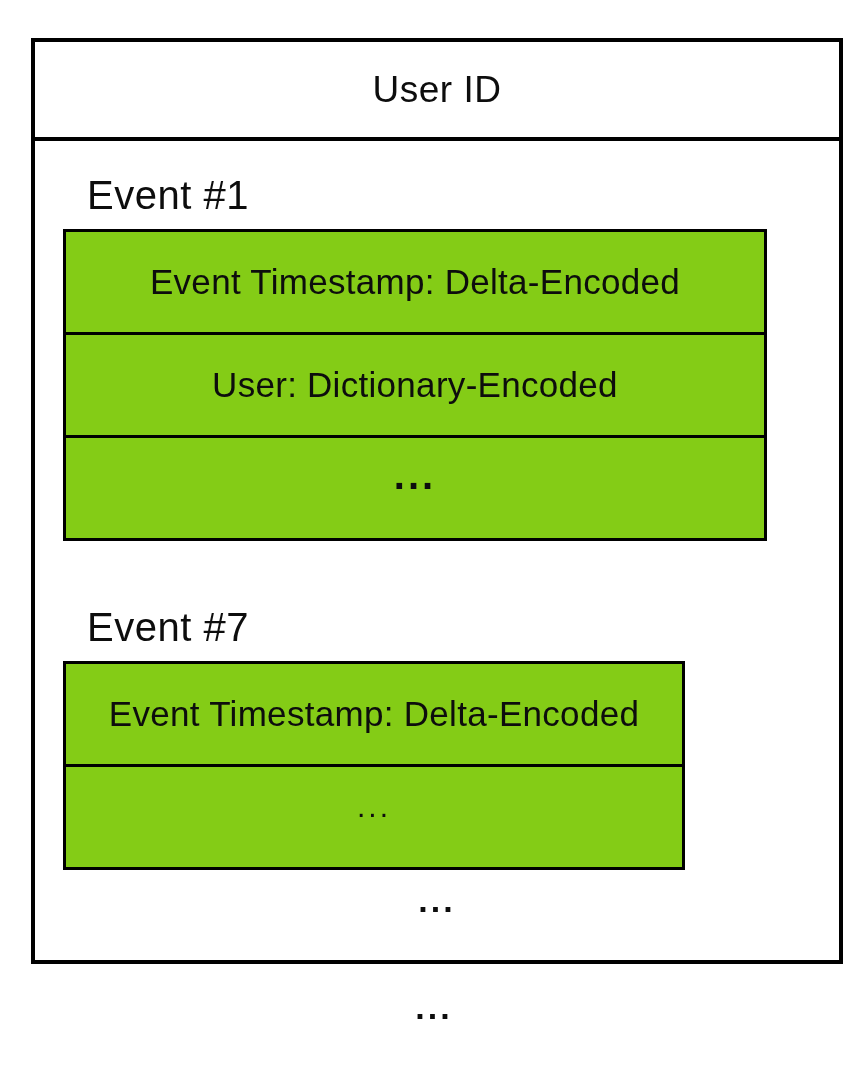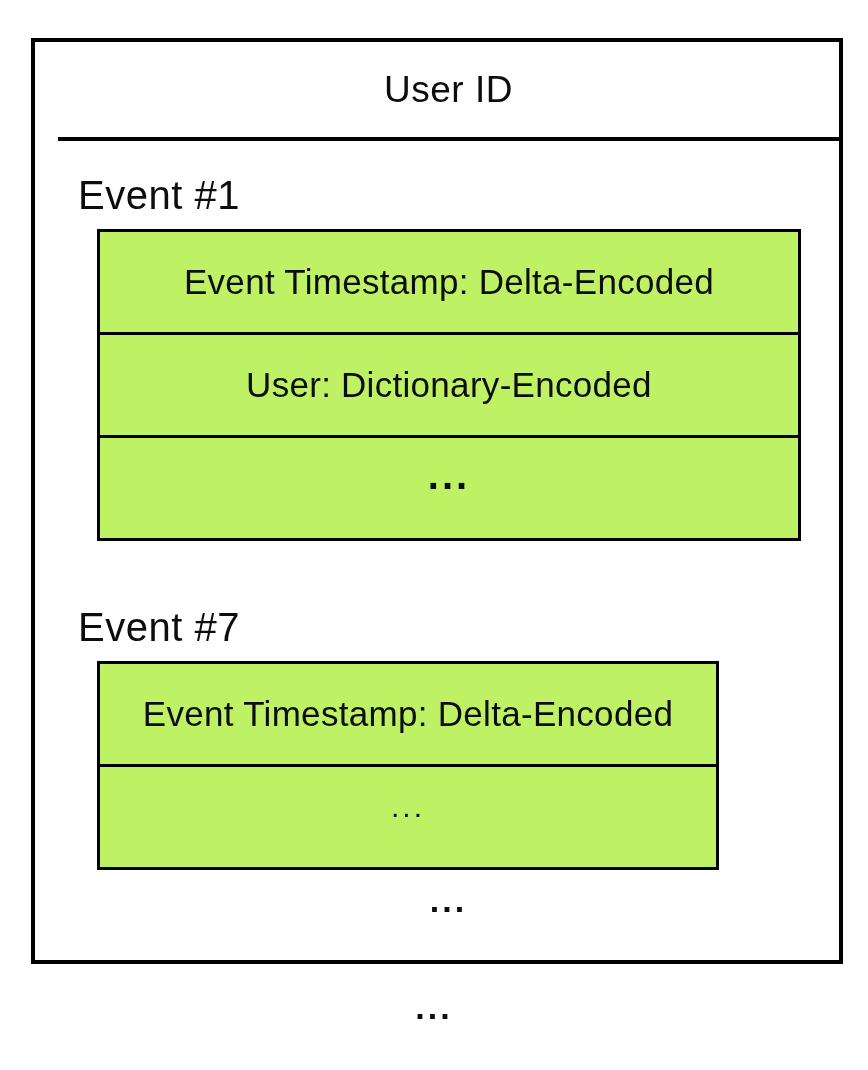--- a/index.html
+++ b/index.html
@@ -18,46 +18,45 @@
   }
   .outer-box {
     position: absolute;
     left: 31px;
     top: 38px;
     width: 812px;
     height: 926px;
     border: 4px solid #000000;
     box-sizing: border-box;
     background: #ffffff;
-    padding-left: 23px;
   }
   .header-cell {
     height: 99px;
     border-bottom: 4px solid #000000;
     box-sizing: border-box;
     display: flex;
     align-items: center;
     justify-content: center;
     font-size: 37px;
     letter-spacing: 0.5px;
   }
   .record-body {
     position: relative;
   }
   .section-label {
-    margin: 30px 0 10px 20px;
+    margin: 30px 0 10px 52px;
     font-size: 40px;
     line-height: 48px;
     letter-spacing: 0.5px;
   }
   .inner-box {
-    margin-left: 39px;
+    margin-left: 28px;
     border: 3px solid #000000;
     box-sizing: border-box;
-    background: #bef264;
+    background: #84cc16;
   }
   .inner-box.event-1 { width: 704px; }
   .inner-box.event-2 { width: 622px; }
   .inner-row {
     height: 100px;
     display: flex;
     align-items: center;
     justify-content: center;
     font-size: 35px;
     border-bottom: 3px solid #000000;

